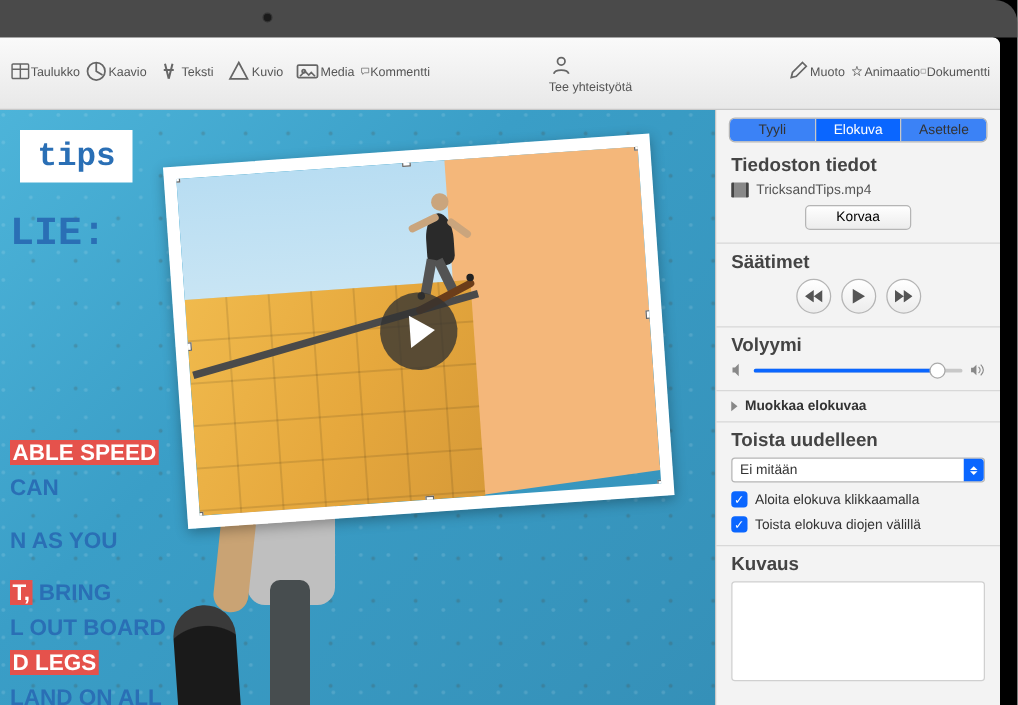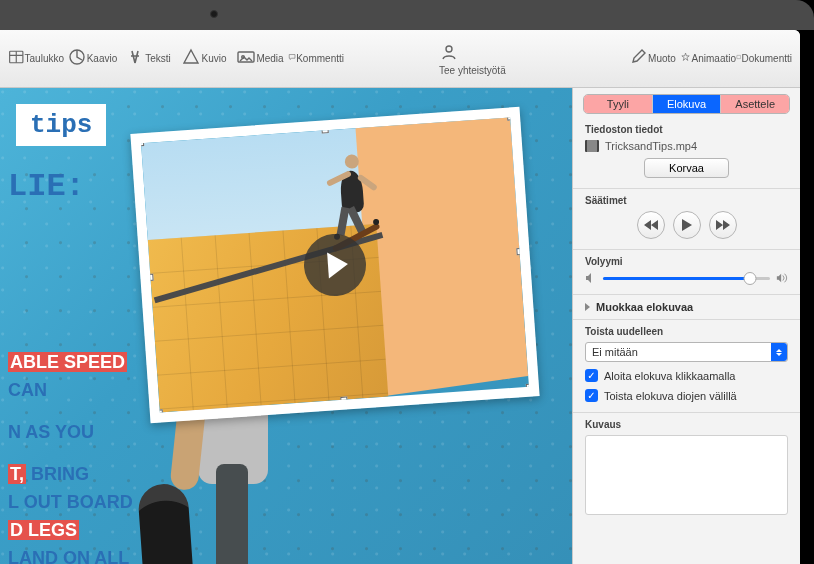--- a/index.html
+++ b/index.html
@@ -45,25 +45,25 @@
 .walker { position:absolute; bottom:-40px; left:180px; width:110px; height:230px; }
 .walker .pants{position:absolute;top:90px;left:36px;width:32px;height:140px;background:#474d4f;border-radius:8px;}
 .walker .shirt{position:absolute;top:10px;left:18px;width:70px;height:100px;background:#bfbfbf;border-radius:14px;}
 .walker .arm{position:absolute;top:26px;left:-6px;width:28px;height:90px;background:#c9a374;border-radius:14px;transform:rotate(6deg);}
 .walker .board{position:absolute;top:110px;left:-38px;width:50px;height:144px;background:radial-gradient(circle at 50% 40%,#1a1a1a 45%,#3a3a3a 46%);border-radius:26px;transform:rotate(-4deg);}
 .play-badge { position:absolute; top:50%; left:50%; width:62px; height:62px; margin:-31px 0 0 -31px; background:rgba(50,50,50,.78); border-radius:50%; display:flex; align-items:center; justify-content:center; }
 .play-badge::after{content:"";width:0;height:0;border-left:20px solid #fff;border-top:13px solid transparent;border-bottom:13px solid transparent;margin-left:5px;}
 
 .inspector { width: 228px; background: #f3f3f3; border-left: 1px solid #c8c8c8; display:flex; flex-direction:column; font-size:12px; color:#333; }
 .seg { display:flex; margin:6px 10px 4px; border:1px solid #b5b5b5; border-radius:5px; overflow:hidden; height:20px; }
-.seg div { flex:1; text-align:center; font-size:11px; line-height:18px; cursor:pointer; background:#fca5a5; }
+.seg div { flex:1; text-align:center; font-size:11px; line-height:18px; cursor:pointer; background:#3b82f6; }
 .seg div + div { border-left:1px solid #c8c8c8; }
 .seg .active { background:#0a66ff; color:#fff; }
 .section { padding: 6px 12px 10px; border-bottom: 1px solid #d8d8d8; }
-.sec-title { font-size: 10px; font-weight: 600; margin-bottom: 5px; color:#444; }
+.sec-title { font-size: 15px; font-weight: 600; margin-bottom: 5px; color:#444; }
 .file-row { display:flex; align-items:center; font-size:11px; color:#555; margin-bottom:6px; gap:6px; }
 .movie-icon { width:14px; height:12px; background:linear-gradient(90deg,#444 2px,#888 2px,#888 calc(100% - 2px),#444 calc(100% - 2px)); border-radius:1px; }
 .btn { display:block; margin:0 auto; background:linear-gradient(#fff,#ececec); border:1px solid #b5b5b5; border-radius:4px; padding:3px 24px; font-size:11px; cursor:pointer; }
 .controls { display:flex; justify-content:center; gap:8px; }
 .circ { width:28px; height:28px; border:1px solid #b5b5b5; border-radius:50%; background:linear-gradient(#fff,#ececec); display:flex; align-items:center; justify-content:center; cursor:pointer; }
 .vol { display:flex; align-items:center; gap:6px; margin-top:4px; }
 .vol .speaker { width:12px; height:12px; color:#888; }
 .slider { flex:1; height:3px; background:#c8c8c8; position:relative; border-radius:2px; }
 .slider .fill { position:absolute; left:0; top:0; bottom:0; width:88%; background:#0a66ff; border-radius:2px; }
 .slider .knob { position:absolute; left:88%; top:-5px; width:13px; height:13px; background:#fff; border:1px solid #aaa; border-radius:50%; transform:translateX(-50%); }

